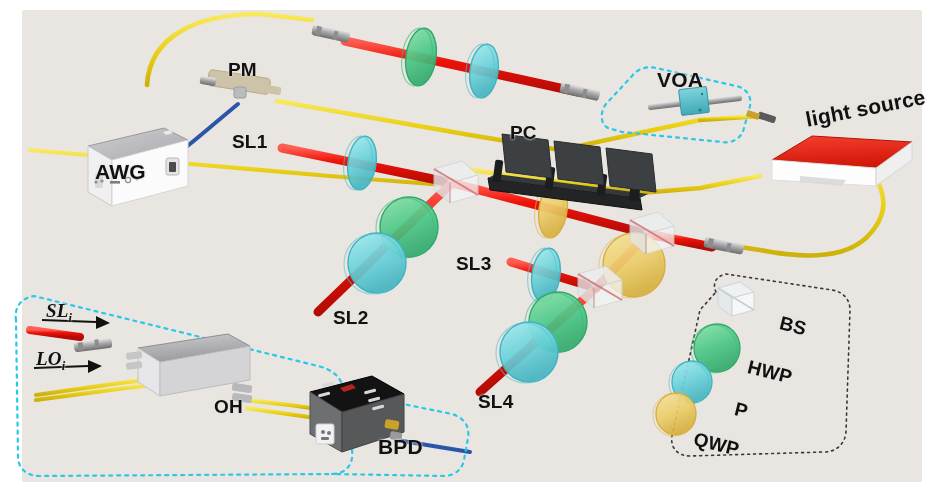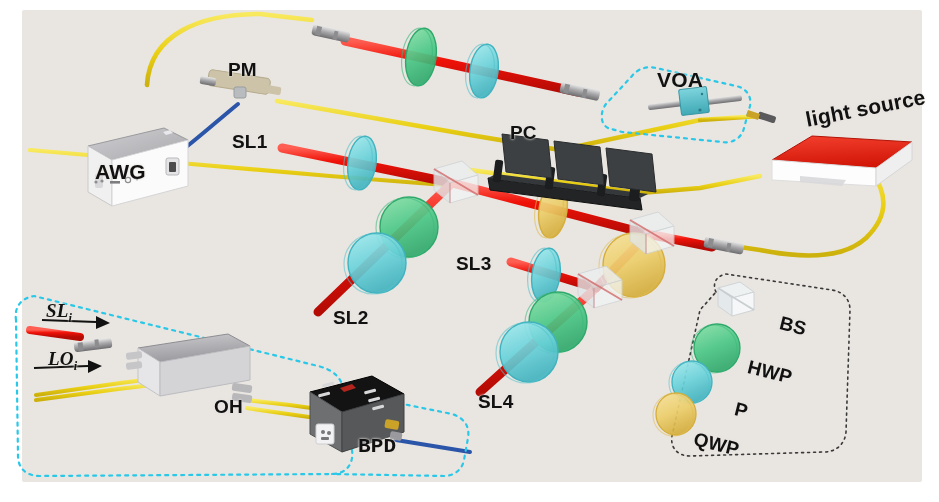--- a/index.html
+++ b/index.html
@@ -368,26 +368,26 @@
   <div class="lbl md" style="left:510px; top:122px;">PC</div>
   <div class="lbl lg" style="left:657px; top:68px;">VOA</div>
   <div class="lbl lg" style="left:806px; top:108px; transform:rotate(-11deg); transform-origin:left center;">light  source</div>
 
   <div class="lbl md" style="left:232px; top:131px;">SL1</div>
   <div class="lbl md" style="left:300px; top:307px;margin-left:33px;">SL2</div>
   <div class="lbl md" style="left:456px; top:253px;">SL3</div>
   <div class="lbl md" style="left:478px; top:391px;">SL4</div>
 
   <div class="lbl md" style="left:214px; top:396px;">OH</div>
-  <div class="lbl lg" style="left:358px; top:435px;font-family:Liberation Mono, monospace;">BPD</div>
+  <div class="lbl lg" style="left:378px; top:435px;">BPD</div>
 
   <div class="lbl md ital" style="left:46px; top:300px;">
     <span>SL</span><sub>i</sub>
   </div>
-  <div class="lbl md ital" style="left:36px; top:348px;margin-left:12px;">
+  <div class="lbl md ital" style="left:36px; top:348px;">
     <span>LO</span><sub>i</sub>
   </div>
 
   <div class="lbl md" style="left:780px; top:312px; transform:rotate(14deg); transform-origin:left center;">BS</div>
   <div class="lbl md" style="left:748px; top:356px; transform:rotate(14deg); transform-origin:left center;">HWP</div>
   <div class="lbl md" style="left:735px; top:398px; transform:rotate(14deg); transform-origin:left center;">P</div>
   <div class="lbl md" style="left:694px; top:428px; transform:rotate(14deg); transform-origin:left center;">QWP</div>
 </div>
 
 </body></html>

